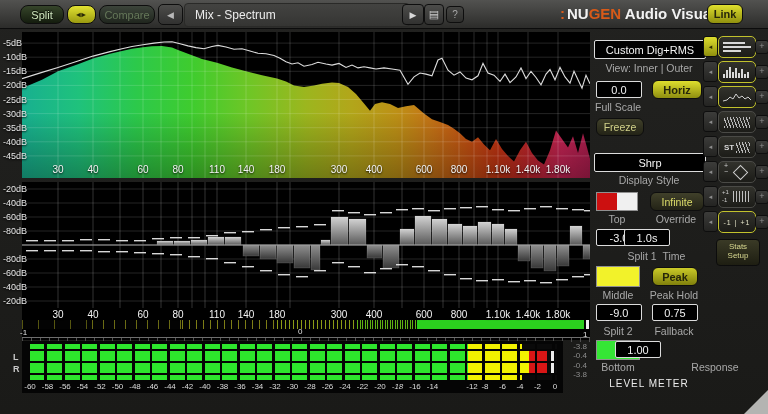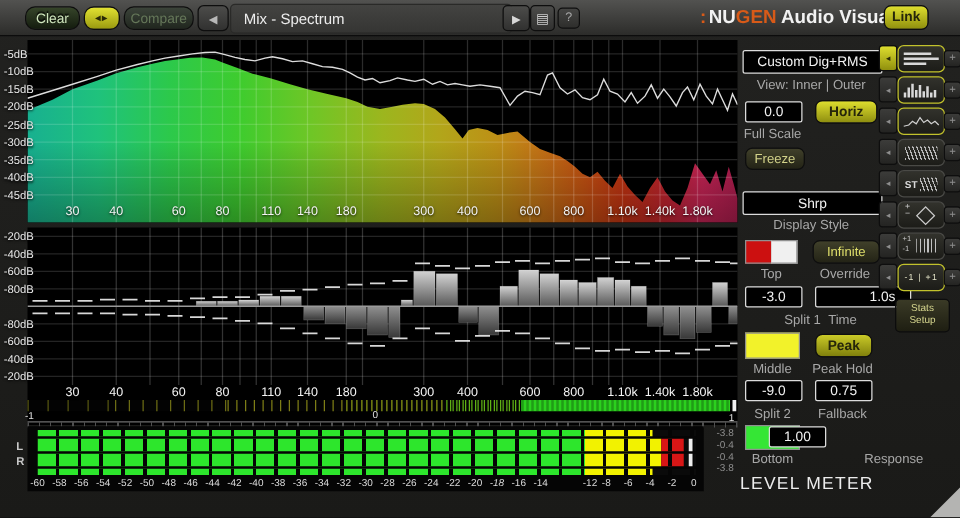--- a/index.html
+++ b/index.html
@@ -58,43 +58,43 @@
   
   .vbox{position:absolute;background:#000;border:1px solid #dcdcdc;border-radius:2px;color:#f2f2f2;
         font-size:11px;display:flex;align-items:center;justify-content:center;}
   .ctl-label{position:absolute;color:#a8a8a8;font-size:10.5px;text-align:center;}
   .ybtn{position:absolute;display:flex;align-items:center;justify-content:center;border-radius:6px;
         border:1px solid #0e0e0e;background:linear-gradient(#dede2e,#8e8e10);color:#26260a;
         font-size:11px;font-weight:bold;}
   .obtn{position:absolute;display:flex;align-items:center;justify-content:center;border-radius:6px;
         border:1px solid #0e0e0e;background:linear-gradient(#40402a,#232316);color:#ddddS8;}
   .swatch{position:absolute;border:1px solid #909090;}
-  #lm-title{position:absolute;left:592px;top:378px;width:114px;text-align:left;color:#ececec;
-            font-size:14px;letter-spacing:1px;}
+  #lm-title{position:absolute;left:592px;top:378px;width:114px;text-align:center;color:#ececec;
+            font-size:10px;letter-spacing:1px;}
   
   .srow-arrow{position:absolute;width:13px;height:19px;border-radius:3px;border:1px solid #0e0e0e;
               display:flex;align-items:center;justify-content:center;font-size:7px;}
   .srow-icon{position:absolute;width:36px;height:20px;border-radius:5px;display:flex;align-items:center;
              justify-content:center;background:linear-gradient(#32322c,#1c1c18);}
   .srow-plus{position:absolute;width:12px;height:12px;border-radius:3px;border:1px solid #0e0e0e;
              background:linear-gradient(#3c3c3a,#242422);color:#8e8e8e;font-size:9px;line-height:11px;
              text-align:center;}
   #stats-btn{position:absolute;left:716px;top:239px;width:42px;height:23px;border-radius:4px;
              border:1px solid #0c0c0c;background:linear-gradient(#3a3a26,#1e1e12);color:#d8d890;
              font-size:8px;line-height:9px;text-align:center;padding-top:2px;}
   #resize-corner{position:absolute;right:0;bottom:0;width:0;height:0;
                  border-left:24px solid transparent;border-bottom:24px solid #b4b4b2;}
 </style>
 </head>
 <body>
 
 <div id="app">
 
   <div id="topbar">
-    <div class="tbtn" id="clear-btn">Clear</div>
+    <div class="tbtn" id="clear-btn">Split</div>
     <div class="tbtn" id="swap-btn">◂▸</div>
     <div class="tbtn" id="compare-btn">Compare</div>
     <div class="tbtn" id="prev-btn">◀</div>
     <div class="tbtn" id="preset-strip">Mix - Spectrum</div>
     <div class="tbtn" id="play-btn">▶</div>
     <div class="tbtn" id="list-btn">▤</div>
     <div class="tbtn" id="help-btn">?</div>
     <div id="logo"><span class="dots">:</span><span>NU</span><span class="gen">GEN</span><span> Audio Visualizer</span></div>
     <div class="tbtn" id="link-btn">Link</div>
   </div>
@@ -623,21 +623,21 @@
   <div class="ctl-label" style="left:595px;top:101px;width:60px;text-align:left;">Full Scale</div>
   <div class="obtn" style="left:596px;top:118px;width:46px;height:16px;font-size:10.5px;color:#d2d28a;">Freeze</div>
   <div class="vbox" style="left:594px;top:153px;width:110px;height:17px;">Shrp</div>
   <div class="ctl-label" style="left:592px;top:174px;width:114px;">Display Style</div>
   <div class="swatch" style="left: 596px; top: 192px; width: 20px; height: 17px; background: rgb(204, 16, 16);" id="swatch-red"></div>
   <div class="swatch" style="left: 617px; top: 192px; width: 20px; height: 17px; border-left: none; background: rgb(240, 240, 240);" id="swatch-white"></div>
   <div class="obtn" style="left:650px;top:192px;width:52px;height:17px;font-size:10.5px;color:#dede6a;">Infinite</div>
   <div class="ctl-label" style="left:596px;top:213px;width:42px;">Top</div>
   <div class="ctl-label" style="left:648px;top:213px;width:56px;">Override</div>
   <div class="vbox" style="left:596px;top:229px;width:44px;height:15px;">-3.0</div>
-  <div class="vbox" style="left:652px;top:229px;width:44px;height:15px;padding-left:31px;">1.0s</div>
+  <div class="vbox" style="left:624px;top:229px;width:44px;height:15px;">1.0s</div>
   <div class="ctl-label" style="left:596px;top:250px;width:44px;margin-left:24px;">Split 1</div>
   <div class="ctl-label" style="left:652px;top:250px;width:44px;">Time</div>
   <div class="swatch" style="left: 596px; top: 266px; width: 42px; height: 19px; background: rgb(242, 242, 42);" id="swatch-yellow"></div>
   <div class="ybtn" style="left:652px;top:267px;width:44px;height:17px;background:linear-gradient(#caca28,#80800c);">Peak</div>
   <div class="ctl-label" style="left:592px;top:289px;width:52px;">Middle</div>
   <div class="ctl-label" style="left:644px;top:289px;width:60px;">Peak Hold</div>
   <div class="vbox" style="left:596px;top:304px;width:44px;height:15px;">-9.0</div>
   <div class="vbox" style="left:652px;top:304px;width:44px;height:15px;">0.75</div>
   <div class="ctl-label" style="left:596px;top:325px;width:44px;">Split 2</div>
   <div class="ctl-label" style="left:648px;top:325px;width:52px;">Fallback</div>

